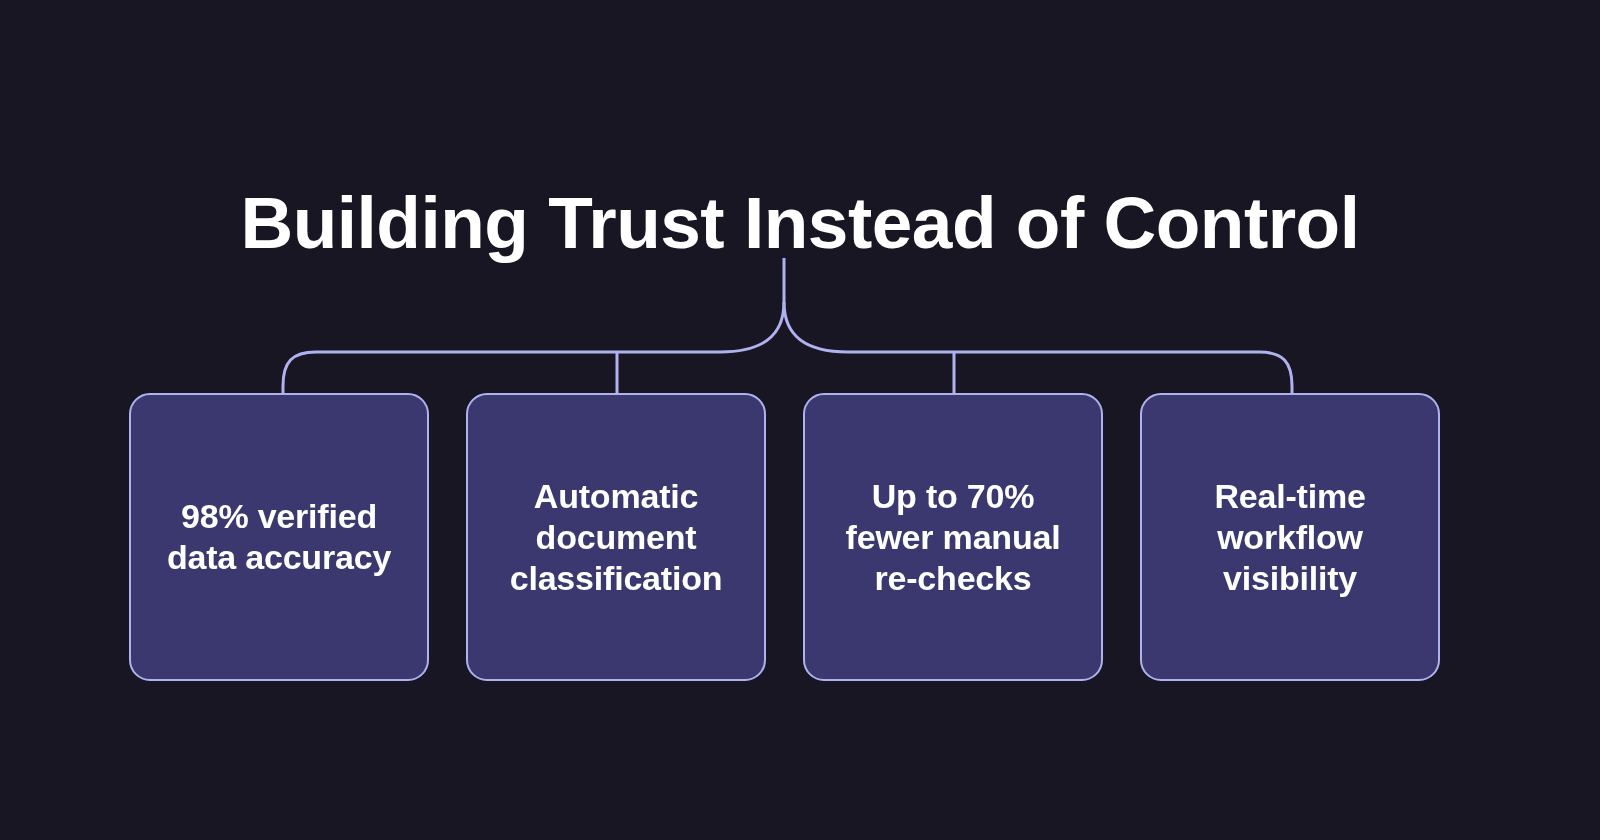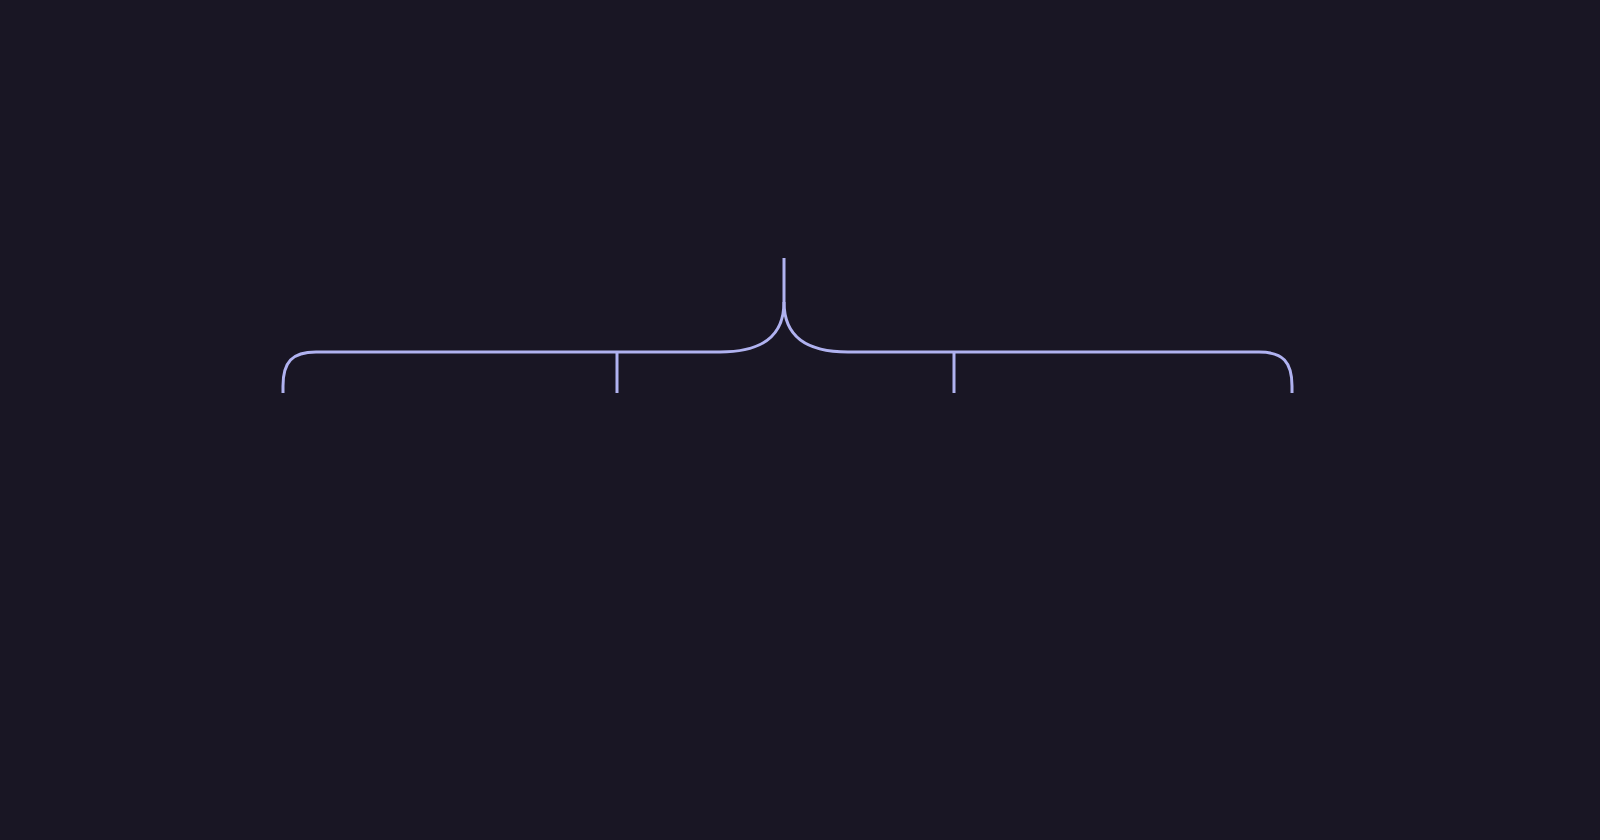--- a/index.html
+++ b/index.html
@@ -87,25 +87,52 @@
     text-align: center;
     letter-spacing: -0.2px;
     white-space: pre-line;
   }
 </style>
 </head>
 <body>
 
 <div id="stage">
 
+  <h1 id="page-title">Building Trust Instead of Control</h1>
 
   <svg id="connector-svg" viewBox="0 0 1600 840">
 
     <path d="M 784 258 L 784 302"></path>
 
     <path d="M 784 302 C 784 338, 760 352, 720 352 L 316 352 C 292 352, 283 362, 283 386 L 283 393"></path>
     <path d="M 784 302 C 784 338, 808 352, 848 352 L 1259 352 C 1283 352, 1292 362, 1292 386 L 1292 393"></path>
 
     <line x1="617" y1="352" x2="617" y2="393"></line>
     <line x1="954" y1="352" x2="954" y2="393"></line>
   </svg>
 
+  <div id="cards-row">
+
+    <div class="card">
+      <div class="card-label">98% verified
+data accuracy</div>
+    </div>
+
+    <div class="card">
+      <div class="card-label">Automatic
+document
+classification</div>
+    </div>
+
+    <div class="card">
+      <div class="card-label">Up to 70%
+fewer manual
+re-checks</div>
+    </div>
+
+    <div class="card">
+      <div class="card-label">Real-time
+workflow
+visibility</div>
+    </div>
+
+  </div>
 </div>
 
 </body></html>

